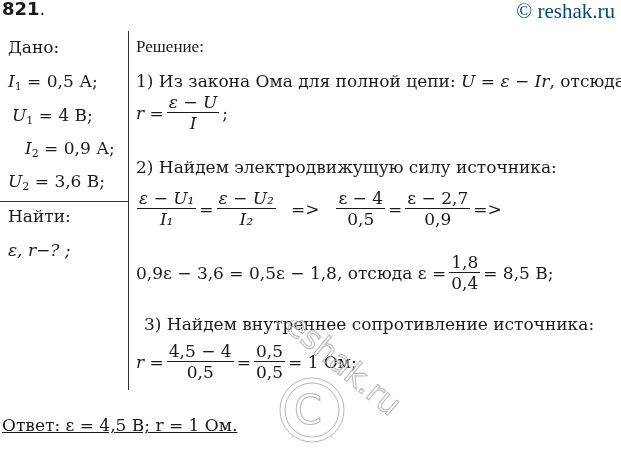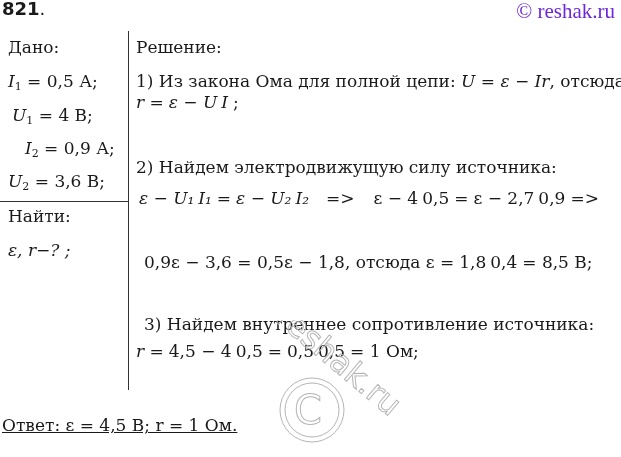--- a/index.html
+++ b/index.html
@@ -4,27 +4,27 @@
   <style>
     html, body { margin: 0; padding: 0; background: #ffffff; }
     body {
       width: 621px; height: 457px; position: relative; overflow: hidden;
       font-family: "DejaVu Serif", "Liberation Serif", serif;
       color: #1a1a1a;
     }
     .abs { position: absolute; white-space: nowrap; }
     .num { left: 2px; top: -2px; font-family: "DejaVu Sans", sans-serif; font-weight: bold; font-size: 18px; }
     .num .dot { font-weight: normal; }
-    .copy { right: 6px; top: -1px; font-family: "Liberation Serif", serif; font-size: 21px; color: #6d28d9; }
+    .copy { right: 6px; top: -1px; font-family: "Liberation Serif", serif; font-size: 21px; color: #0c4a6e; }
     .txt { font-size: 17px; line-height: 20px; }
     .m { font-style: italic; }
     sub { font-size: 11px; vertical-align: -3px; font-style: normal; }
     .vline { left: 128px; top: 31px; width: 1px; height: 359px; background: #333; }
     .hline { left: 0; top: 201px; width: 128px; height: 1px; background: #333; }
-    .frac { display: inline-flex; align-items: center; vertical-align: middle; margin: 0 3px; }
+    .frac { display: inline-flex; flex-direction: column; align-items: center; vertical-align: middle; margin: 0 3px; }
     .frac .n { padding: 0 2px; line-height: 20px; }
     .frac .bar { height: 1px; background: #1a1a1a; align-self: stretch; }
     .frac .d { padding: 0 2px; line-height: 20px; }
     .row { display: flex; align-items: center; }
     .wm { left: 250px; top: 320px; pointer-events: none; }
   </style>
 </head>
 <body>
 
 <div class="abs num"><span>821</span><span class="dot">.</span></div>
@@ -35,21 +35,21 @@
 
 <div class="abs txt" style="left:8px; top:37px;">Дано:</div>
 <div class="abs txt" style="left:8px; top:71px;"><span class="m">I</span><sub>1</sub><span> = 0,5 А;</span></div>
 <div class="abs txt" style="left:12px; top:105px;text-align:right;"><span class="m">U</span><sub>1</sub><span> = 4 В;</span></div>
 <div class="abs txt" style="left:8px; top:138px;margin-left:17px;"><span class="m">I</span><sub>2</sub><span> = 0,9 А;</span></div>
 <div class="abs txt" style="left:8px; top:171px;"><span class="m">U</span><sub>2</sub><span> = 3,6 В;</span></div>
 
 <div class="abs txt" style="left:8px; top:206px;">Найти:</div>
 <div class="abs txt m" style="left:8px; top:240px;">ε, r−? ;</div>
 
-<div class="abs txt" style="left:136px; top:37px;">Решение:</div>
+<div class="abs txt" style="left:136px; top:37px;font-family:Liberation Serif, serif;">Решение:</div>
 
 <div class="abs txt" style="left:136px; top:71px;"><span>1) Из закона Ома для полной цепи: </span><span class="m">U = ε − Ir</span><span>, отсюда</span></div>
 
 <div class="abs txt row" style="left:136px; top:92px;">
   <span class="m">r =</span>
   <span class="frac">
       <span class="n m">ε − U</span>
       <span class="bar"></span>
       <span class="d m">I</span>
     </span>
@@ -78,21 +78,21 @@
     </span>
   <span>=</span>
   <span class="frac">
       <span class="n">ε − 2,7</span>
       <span class="bar"></span>
       <span class="d">0,9</span>
     </span>
   <span>=&gt;</span>
 </div>
 
-<div class="abs txt row" style="left:144px; top:252px;justify-content:space-between;">
+<div class="abs txt row" style="left:136px; top:252px;justify-content:space-between;">
   <span>0,9ε − 3,6 = 0,5ε − 1,8, отсюда ε =</span>
   <span class="frac">
       <span class="n">1,8</span>
       <span class="bar"></span>
       <span class="d">0,4</span>
     </span>
   <span>= 8,5 В;</span>
 </div>
 
 <div class="abs txt" style="left:144px; top:314px;text-align:right;">3) Найдем внутреннее сопротивление источника:</div>

